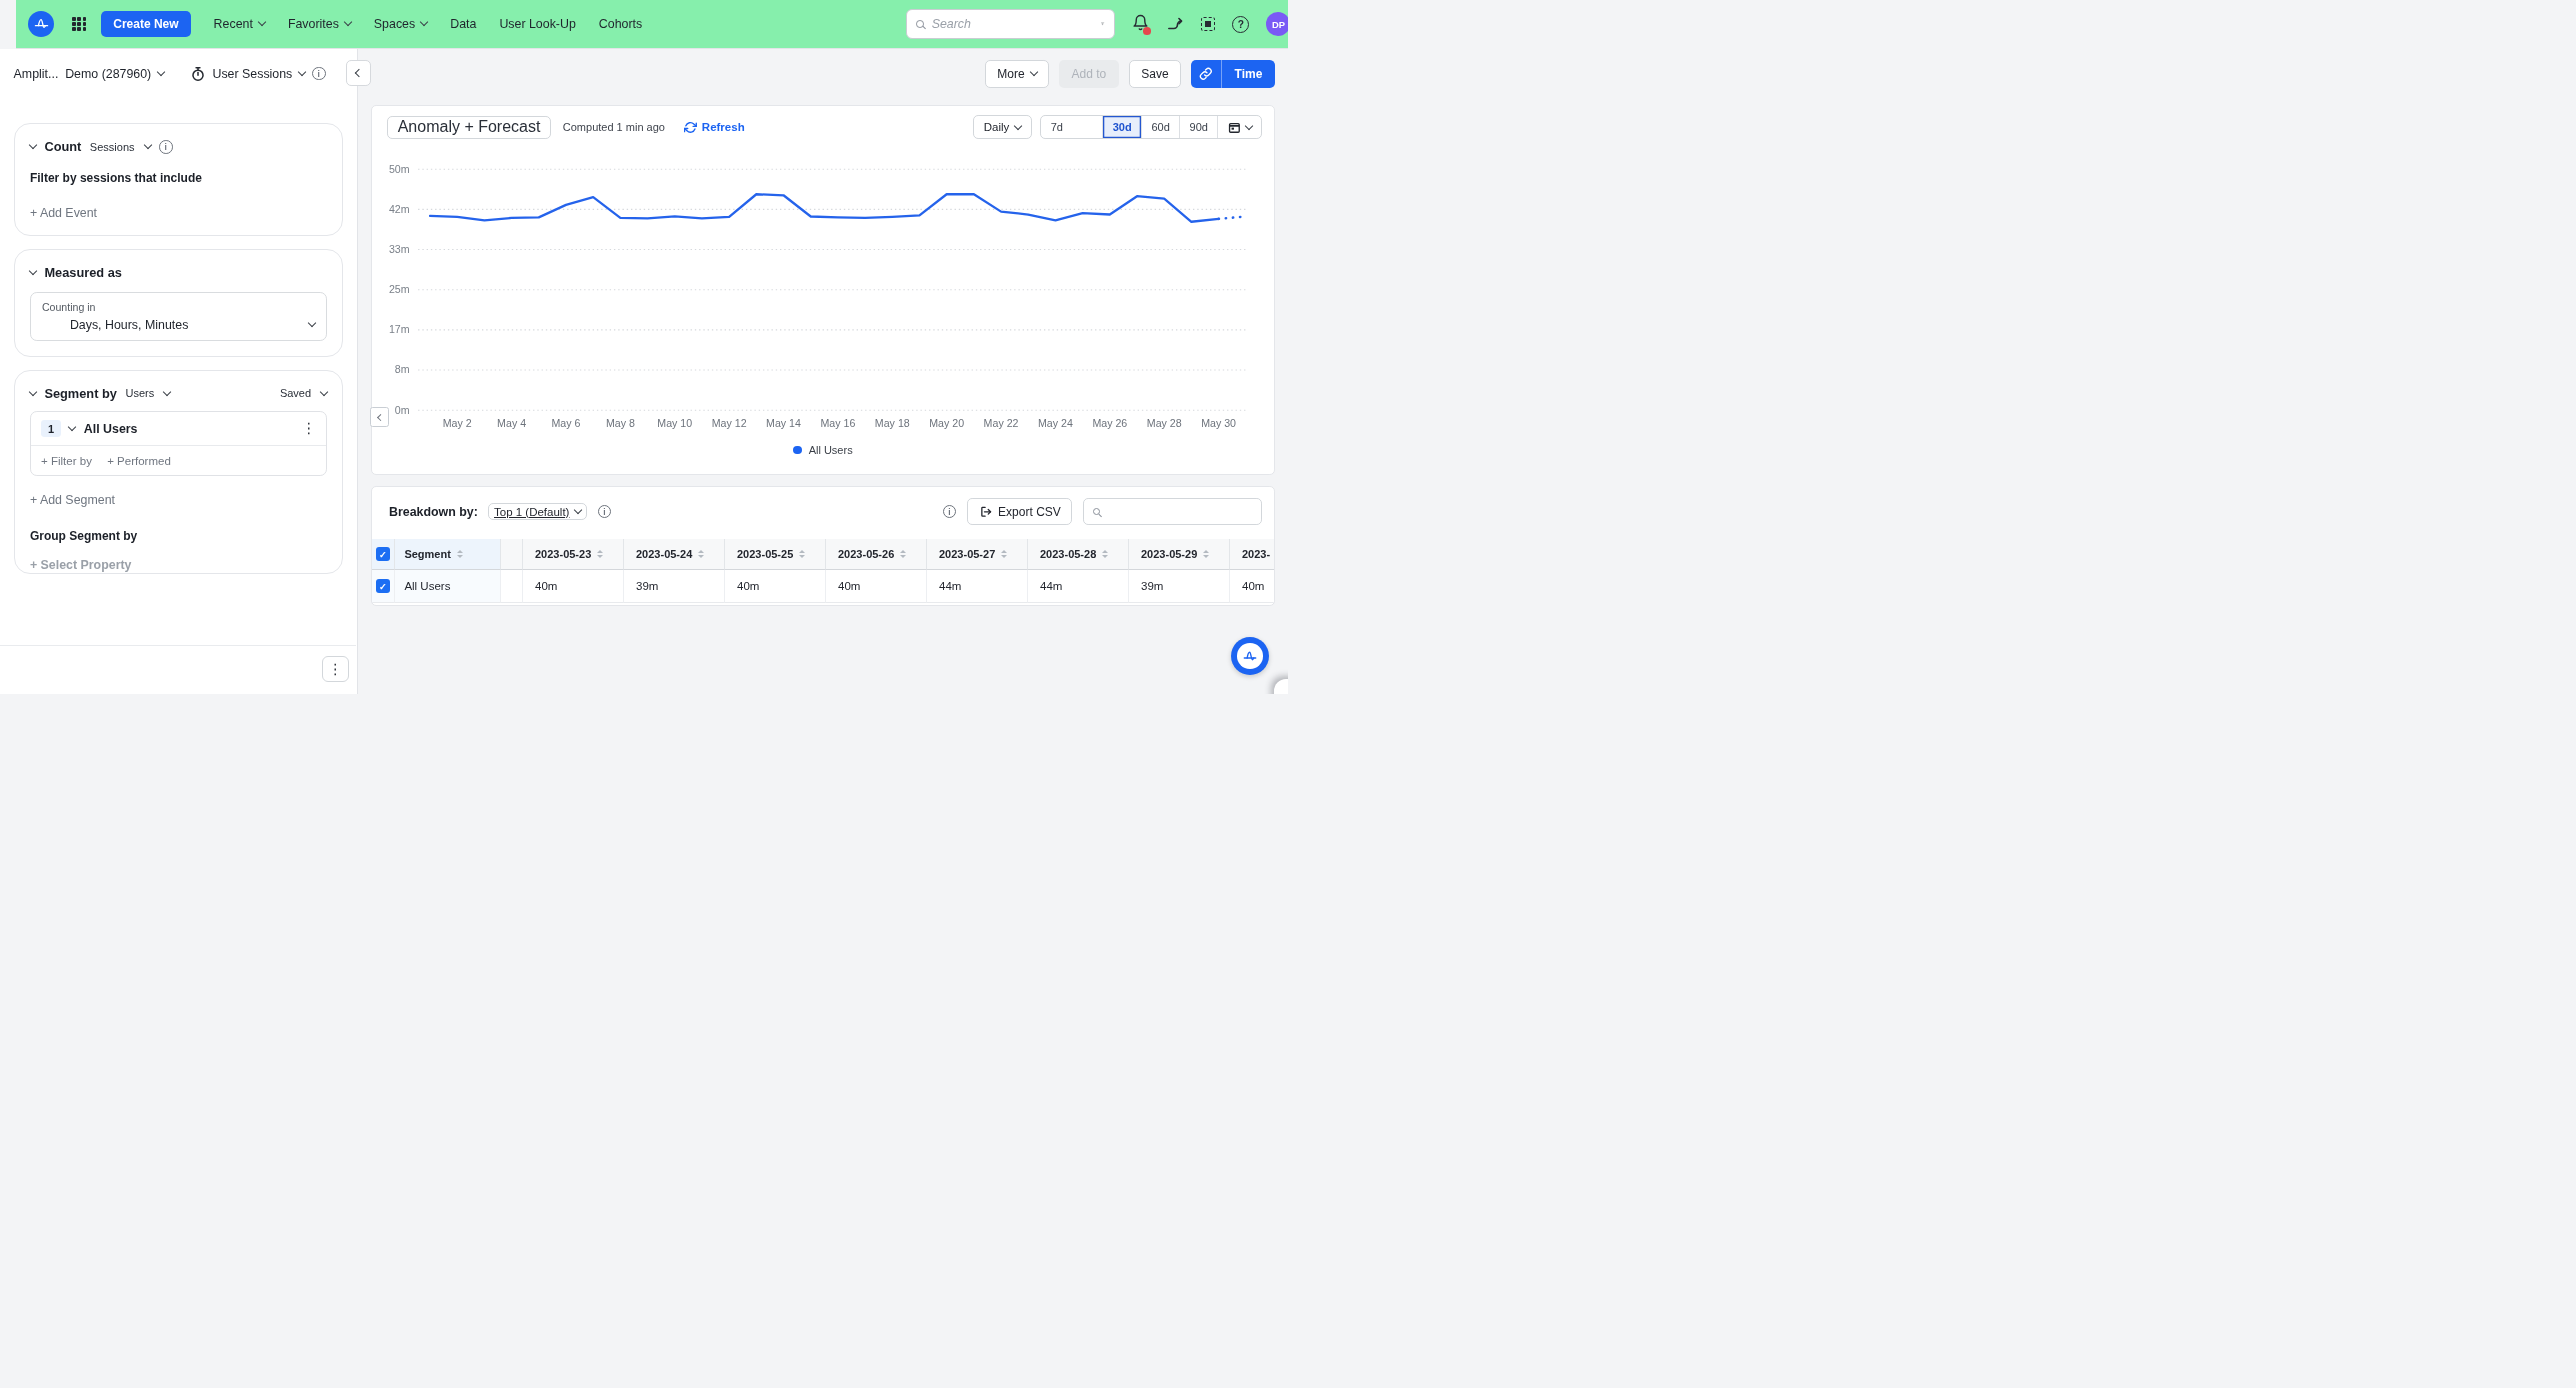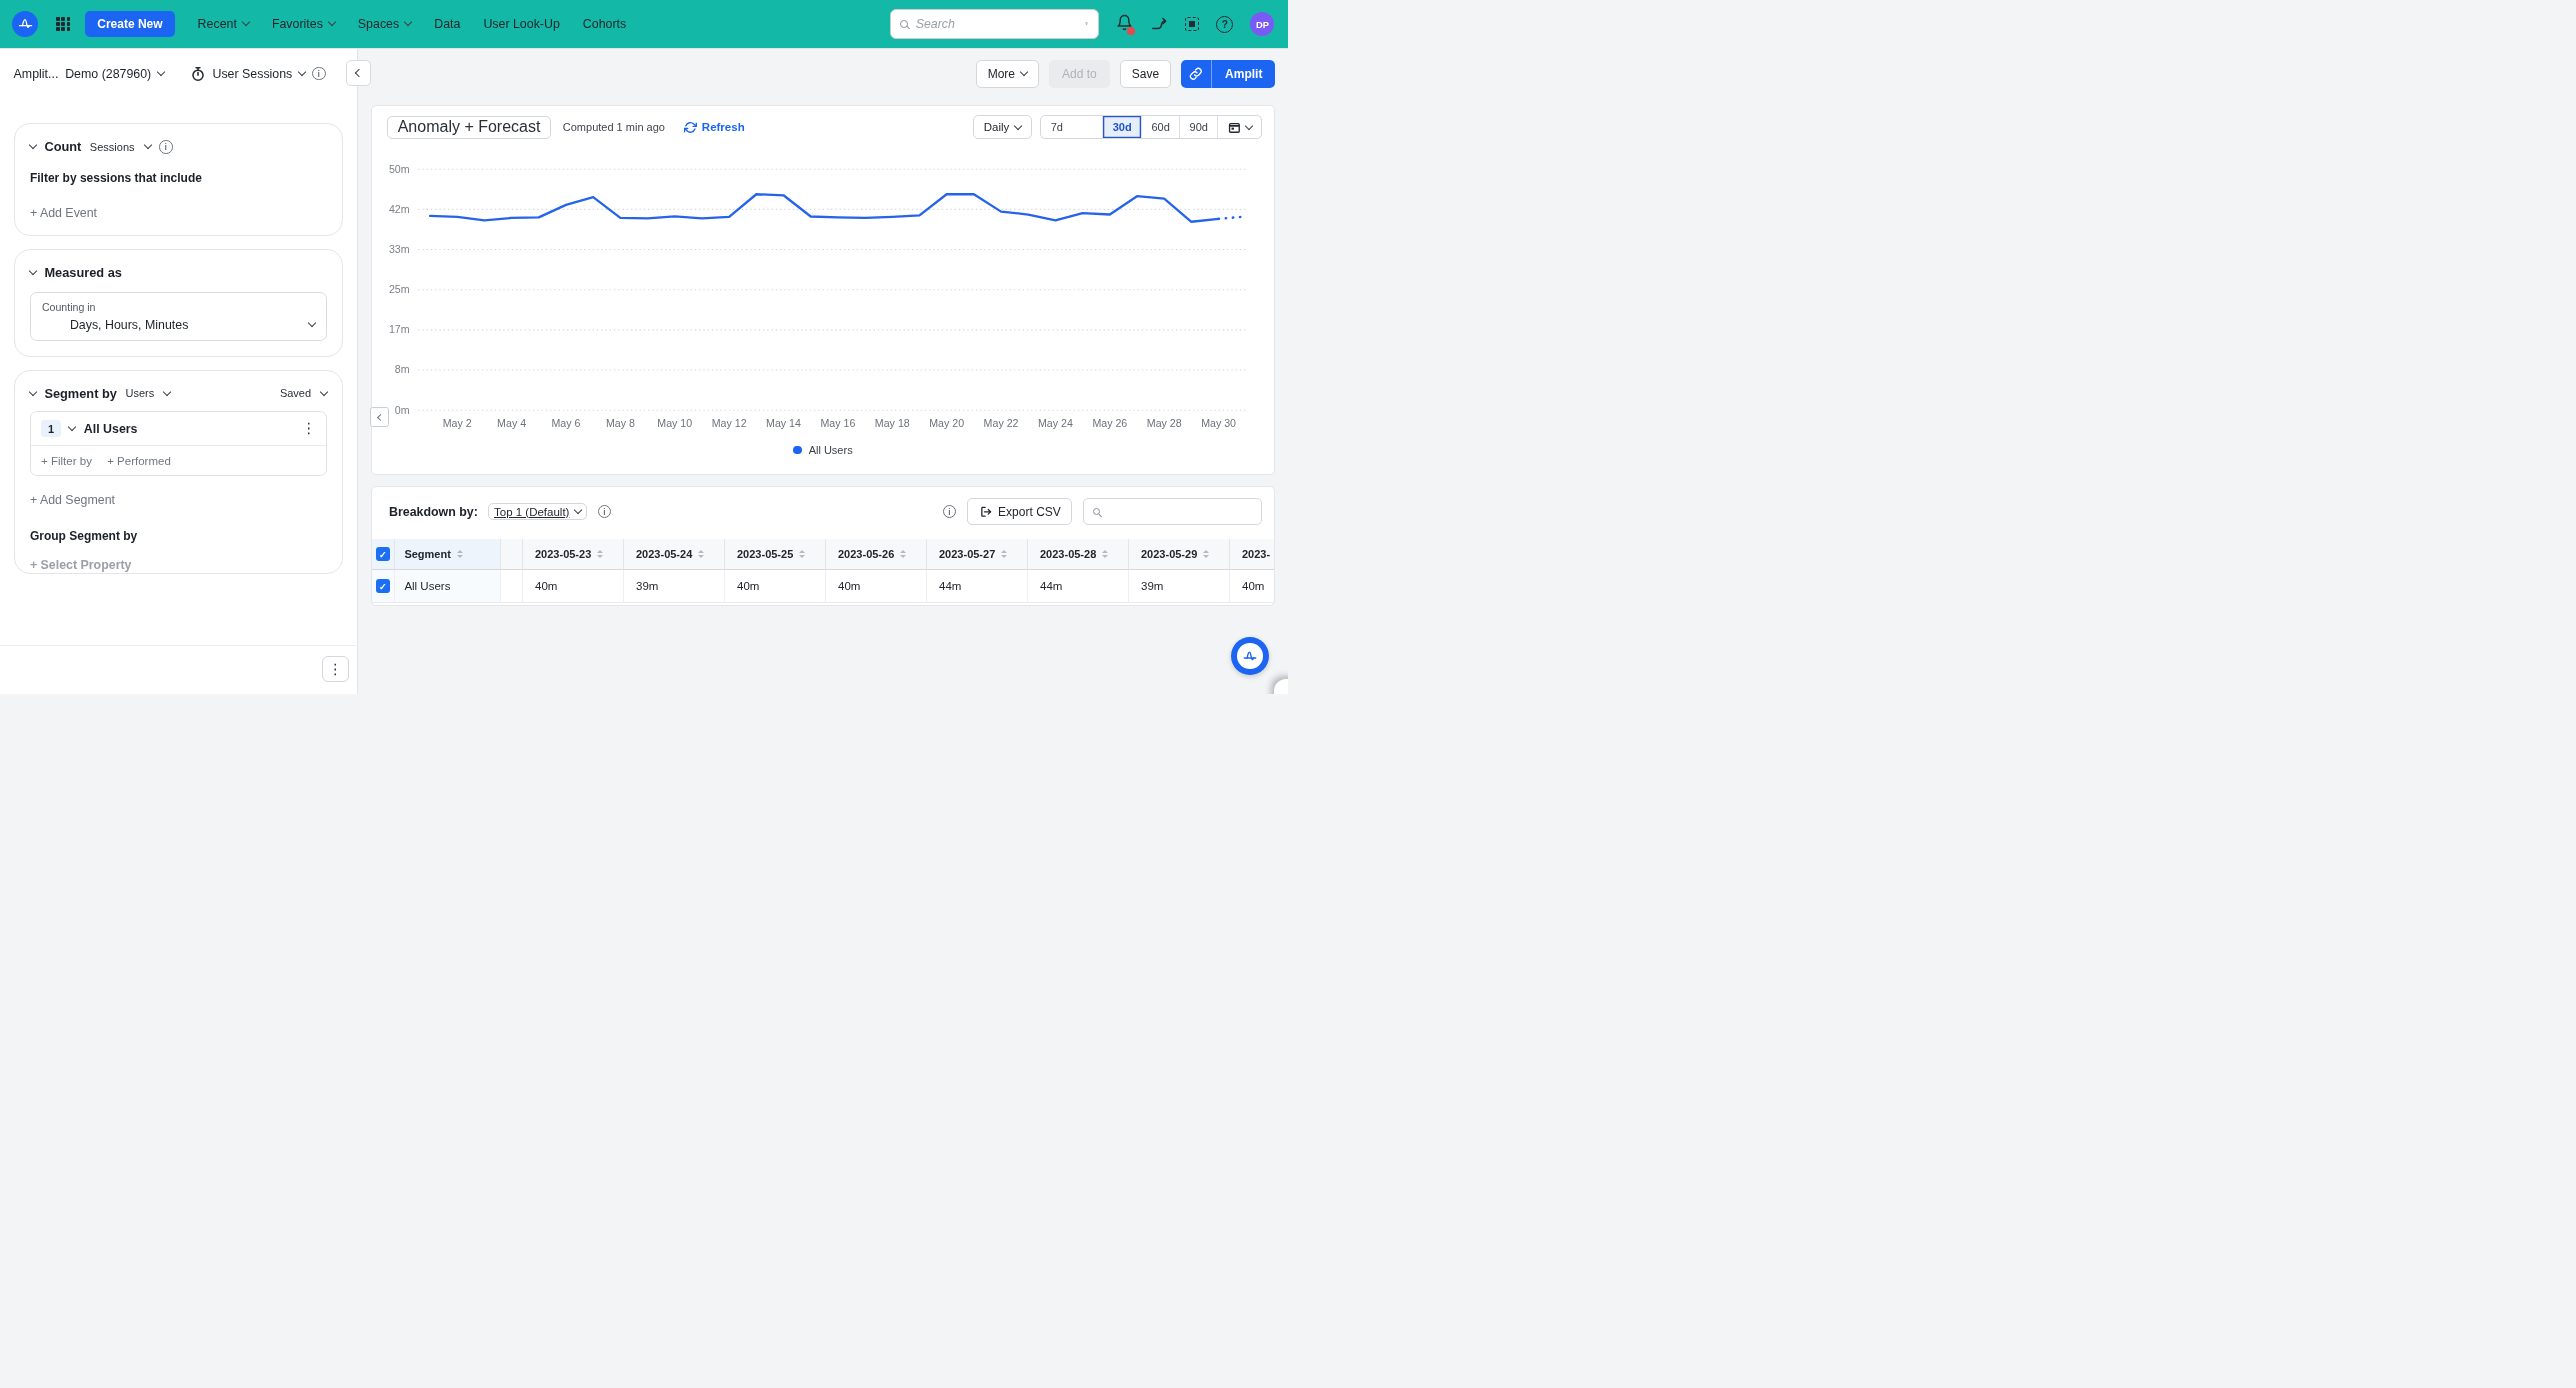--- a/index.html
+++ b/index.html
@@ -7,21 +7,21 @@
   body { font-family:"Liberation Sans", sans-serif; background:#f3f4f6; color:#20242c; position:relative; }
 
   
   .chev { display:inline-block; width:6px; height:6px; border-right:1.4px solid #3a3f47; border-bottom:1.4px solid #3a3f47; transform:rotate(45deg); margin-top:-3.4px; }
   .chev.lt { transform:rotate(135deg); margin:0 0 0 1.7px; }
   .info-ic { width:13.6px; height:13.6px; border:1.3px solid #6d737c; border-radius:50%; display:flex; align-items:center; justify-content:center; font-size:8.5px; font-weight:700; color:#6d737c; flex:0 0 auto; }
   .kebab { font-size:14.5px; color:#30343c; line-height:1; }
   .wbtn { background:#fff; border:0.9px solid #d3d7db; border-radius:5.1px; display:inline-flex; align-items:center; justify-content:center; gap:6px; font-size:11.5px; color:#23262e; cursor:pointer; }
 
   
-  .navbar { position:absolute; left:0; top:0; width:1288px; height:49px; background:#14b8a6; border-bottom:0.9px solid #e3e5e8; display:flex; align-items:center; padding:0 13.6px 0 12px; z-index:40; }
+  .navbar { position:absolute; left:16px; top:0; width:1288px; height:49px; background:#86efac; border-bottom:0.9px solid #e3e5e8; display:flex; align-items:center; padding:0 13.6px 0 12px; z-index:40; }
   .logo-c { width:26.4px; height:26.4px; border-radius:50%; background:#1c64f2; display:flex; align-items:center; justify-content:center; }
   .grid-ic { display:grid; grid-template-columns:repeat(3,3.4px); grid-gap:1.7px; margin-left:18px; }
   .grid-ic i { width:3.4px; height:3.4px; background:#23272e; border-radius:0.9px; }
   .create-btn { margin-left:15.3px; height:25.6px; padding:0 12px; background:#1c64f2; color:#fff; font-size:12px; font-weight:700; border:none; border-radius:5.1px; cursor:pointer; }
   .nav-item { margin-left:23px; font-size:12.4px; font-weight:500; color:#1f242c; display:flex; align-items:center; gap:6px; cursor:pointer; white-space:nowrap; }
   .nav-right { margin-left:auto; display:flex; align-items:center; gap:17px; }
   .searchbox { width:209px; height:30px; border:0.9px solid #c9cdd2; border-radius:6px; display:flex; align-items:center; padding:0 9.4px; gap:7.7px; background:#fff; }
   .searchbox input { border:none; outline:none; flex:1; font-size:12.4px; font-style:italic; color:#5c636e; font-family:"Liberation Sans",sans-serif; background:transparent; }
   .searchbox input::placeholder { color:#9aa0a8; }
   .sglass { width:7.7px; height:7.7px; border:1.4px solid #8b919a; border-radius:50%; position:relative; flex:0 0 auto; }
@@ -291,21 +291,21 @@
   <button class="wbtn">
       <span>Save</span>
     </button>
   <div class="share-split">
     <span class="lk">
       <svg width="13.6" height="13.6" viewBox="0 0 24 24" fill="none" stroke="#fff" stroke-width="2.4" stroke-linecap="round" stroke-linejoin="round">
           <path d="M10 14a5 5 0 0 0 7.07 0l3-3a5 5 0 0 0-7.07-7.07l-1.5 1.5"></path>
           <path d="M14 10a5 5 0 0 0-7.07 0l-3 3a5 5 0 0 0 7.07 7.07l1.5-1.5"></path>
         </svg>
     </span>
-    <span class="sh">Amplit</span>
+    <span class="sh">Time</span>
   </div>
 </div>
 
 <section class="chart-card">
   <div class="chart-head">
     <button class="anomaly-btn">Anomaly + Forecast</button>
     <span class="computed">Computed 1 min ago</span>
     <span class="refresh">
       <svg width="12.8" height="12.8" viewBox="0 0 24 24" fill="none" stroke="#1c64f2" stroke-width="2.6" stroke-linecap="round" stroke-linejoin="round">
           <path d="M23 4v6h-6"></path>

